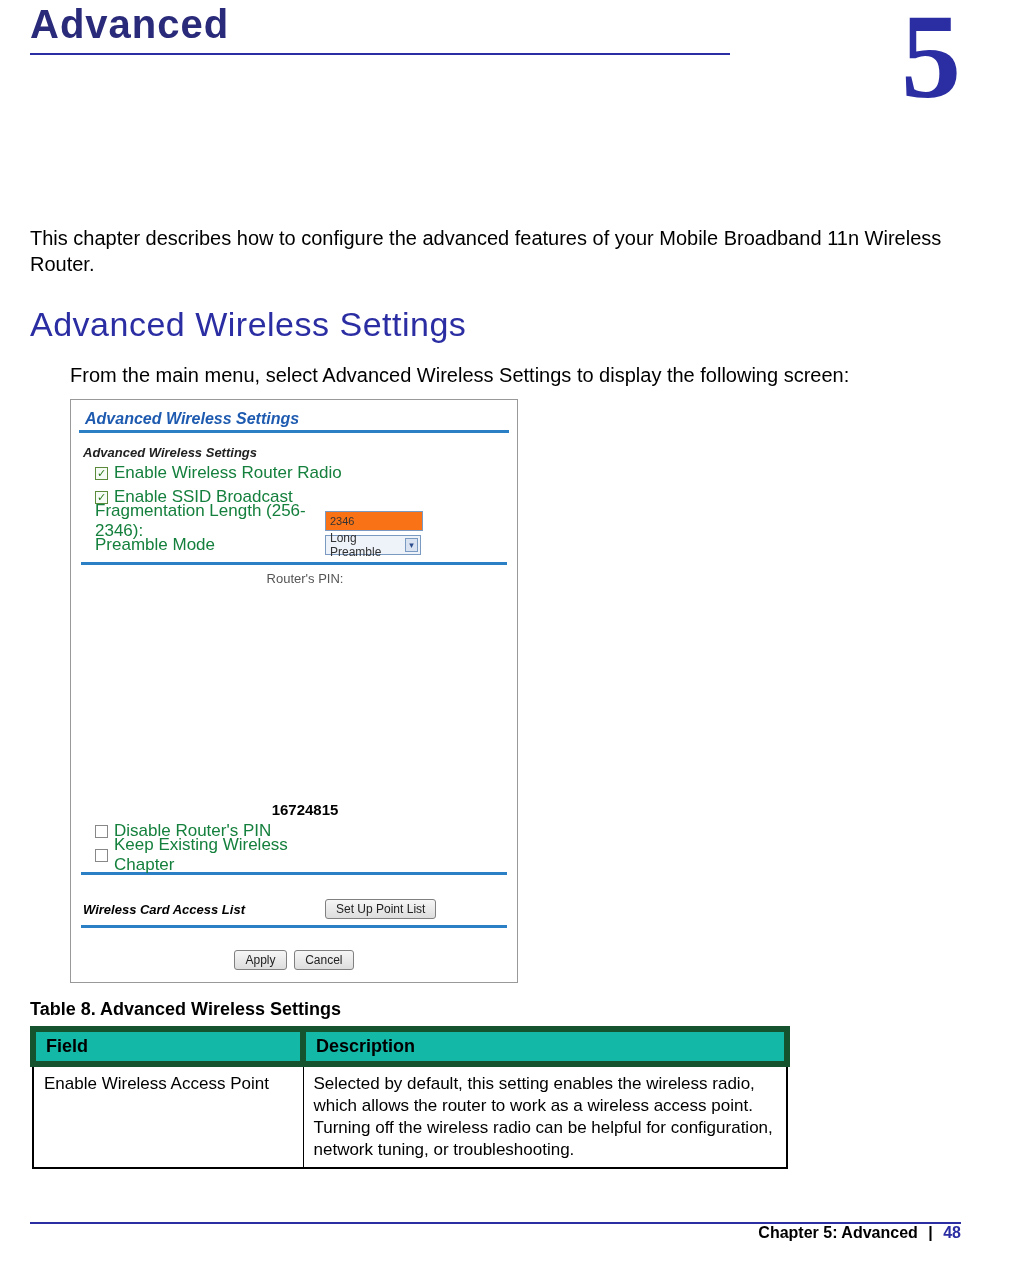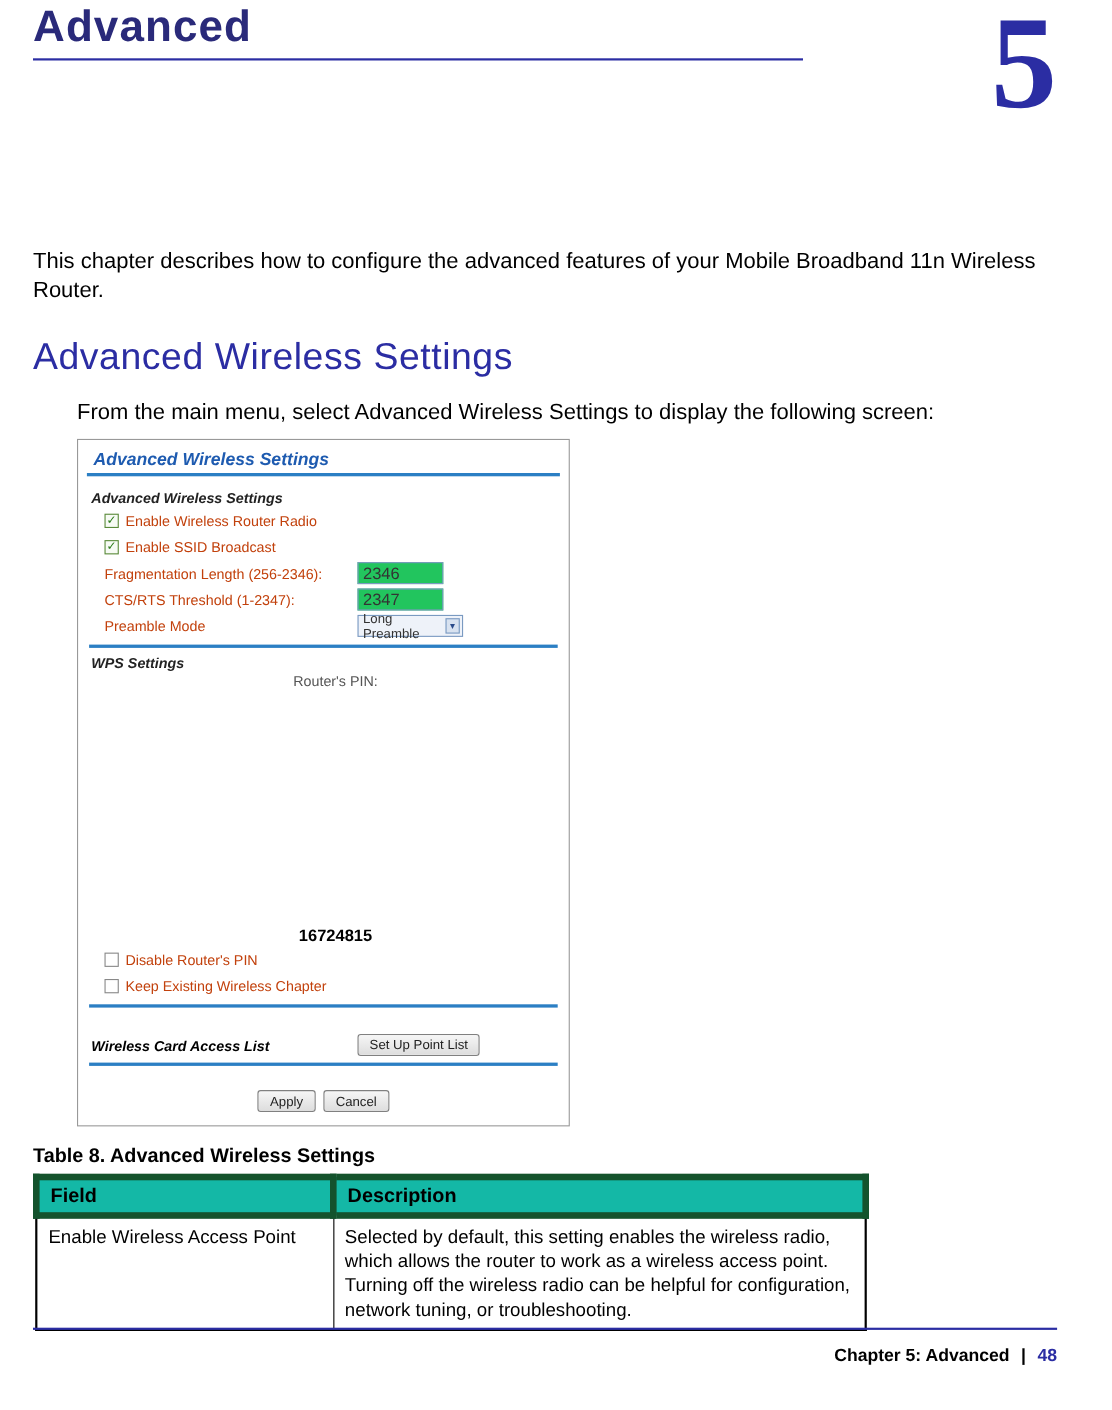--- a/index.html
+++ b/index.html
@@ -96,31 +96,31 @@
       align-items: center;
       justify-content: center;
       margin-right: 6px;
       font-size: 11px;
       color: #2a7a1a;
       background: #f7fbf5;
       line-height: 1;
     }
     .shot-check.unchecked { border-color:#888; color:transparent; background:#fff;}
     .shot-label {
-      color: #c2410c;
+      color: #15803d;
       flex: 0 0 230px;
-      font-size: 13px;
+      font-size: 17px;
     }
     .shot-input {
-      width: 78px;
+      width: 98px;
       height: 20px;
       border: 1px solid #7a9ac1;
-      background: #22c55e;
+      background: #f97316;
       padding: 0 4px;
-      font-size: 15px;
+      font-size: 11px;
       color: #333;
     }
     .shot-select {
       width: 96px;
       height: 20px;
       border: 1px solid #7a9ac1;
       background: #eef2f9;
       font-size: 12px;
       color: #333;
       display: inline-flex;
@@ -180,21 +180,21 @@
       vertical-align: top;
       line-height: 1.3;
     }
     table.desc-table td:first-child { width: 270px; }
     
     .page-footer {
       position: absolute;
       left: 30px; right: 50px;
       bottom: 40px;
       border-top: 2px solid #2b2da3;
-      padding-top: 15px;
+      padding-top: 0;
       text-align: right;
       font-size: 16px;
     }
     .footer-chapter { font-weight:700; color:#000; }
     .footer-sep { font-weight:700; color:#000; margin:0 6px;}
     .footer-page { font-weight:700; color:#2b2da3; }
   </style>
 </head>
 <body>
 
@@ -223,36 +223,31 @@
   <div class="shot-row">
     <span class="shot-check">✓</span>
     <span class="shot-label">Enable SSID Broadcast</span>
   </div>
 
   <div class="shot-row">
     <span class="shot-label" style="margin-left:0px">Fragmentation Length (256-2346):</span>
     <input class="shot-input" value="2346" style="">
   </div>
 
-  <div class="shot-row">
-    <span class="shot-label" style="margin-left:0px">CTS/RTS Threshold (1-2347):</span>
-    <input class="shot-input" value="2347" style="">
-  </div>
 
   <div class="shot-row">
     <span class="shot-label" style="margin-left:0px">Preamble Mode</span>
     <span class="shot-select">
       <span>Long Preamble</span>
       <span class="dd">▾</span>
     </span>
   </div>
 
   <hr class="shot-divider">
 
-  <div class="shot-section-label">WPS Settings</div>
 
   <div class="shot-pin-row">
     <span class="shot-pin-label">Router's PIN:</span>
     <span class="shot-pin-value">16724815</span>
   </div>
 
   <div class="shot-row">
     <span class="shot-check unchecked">✓</span>
     <span class="shot-label">Disable Router's PIN</span>
   </div>

